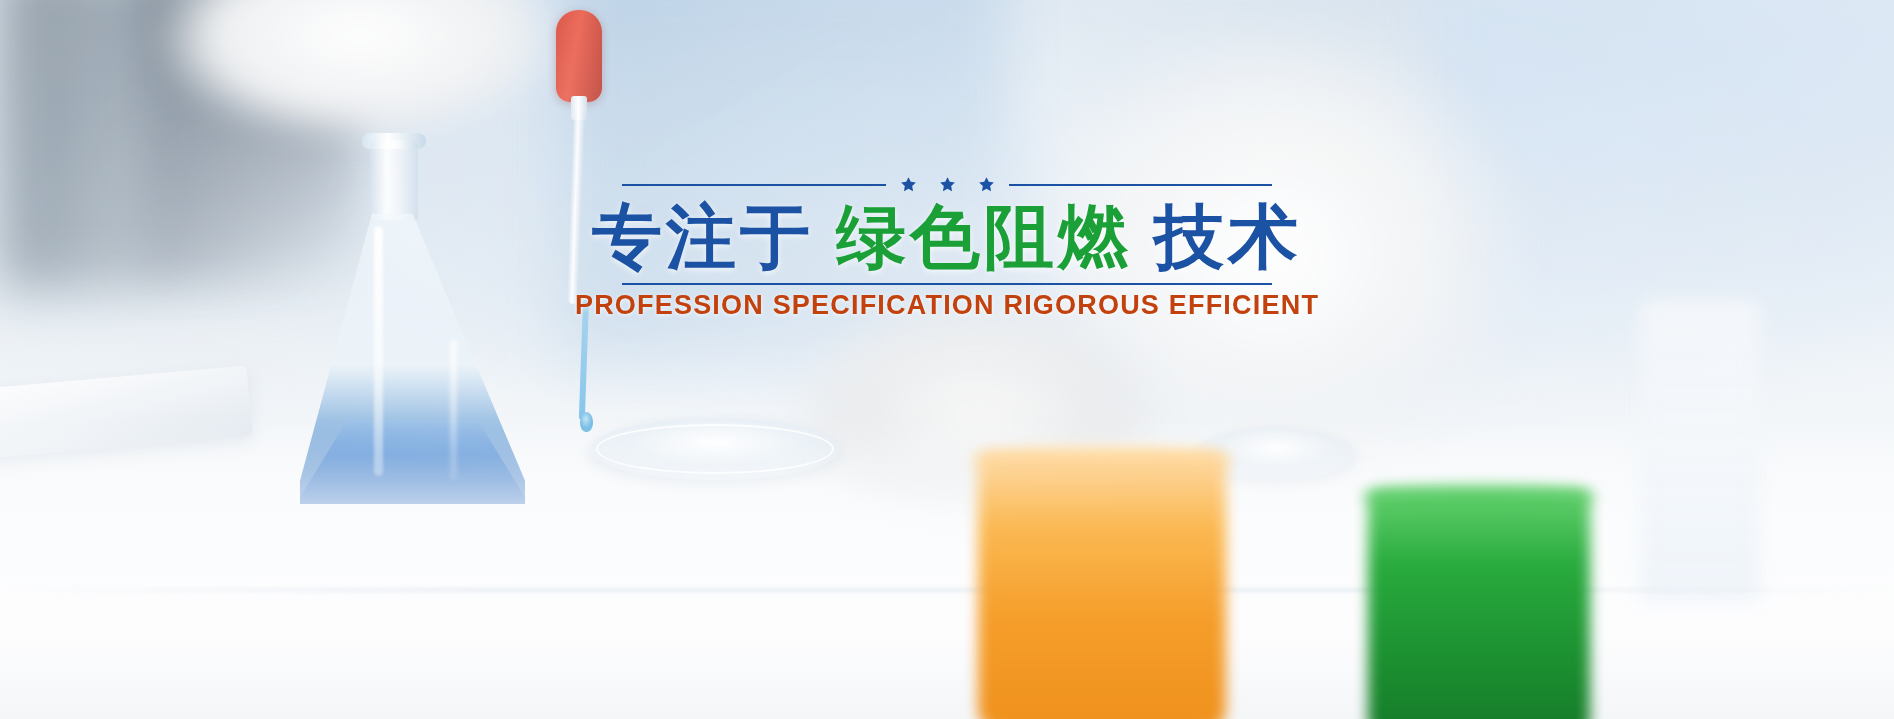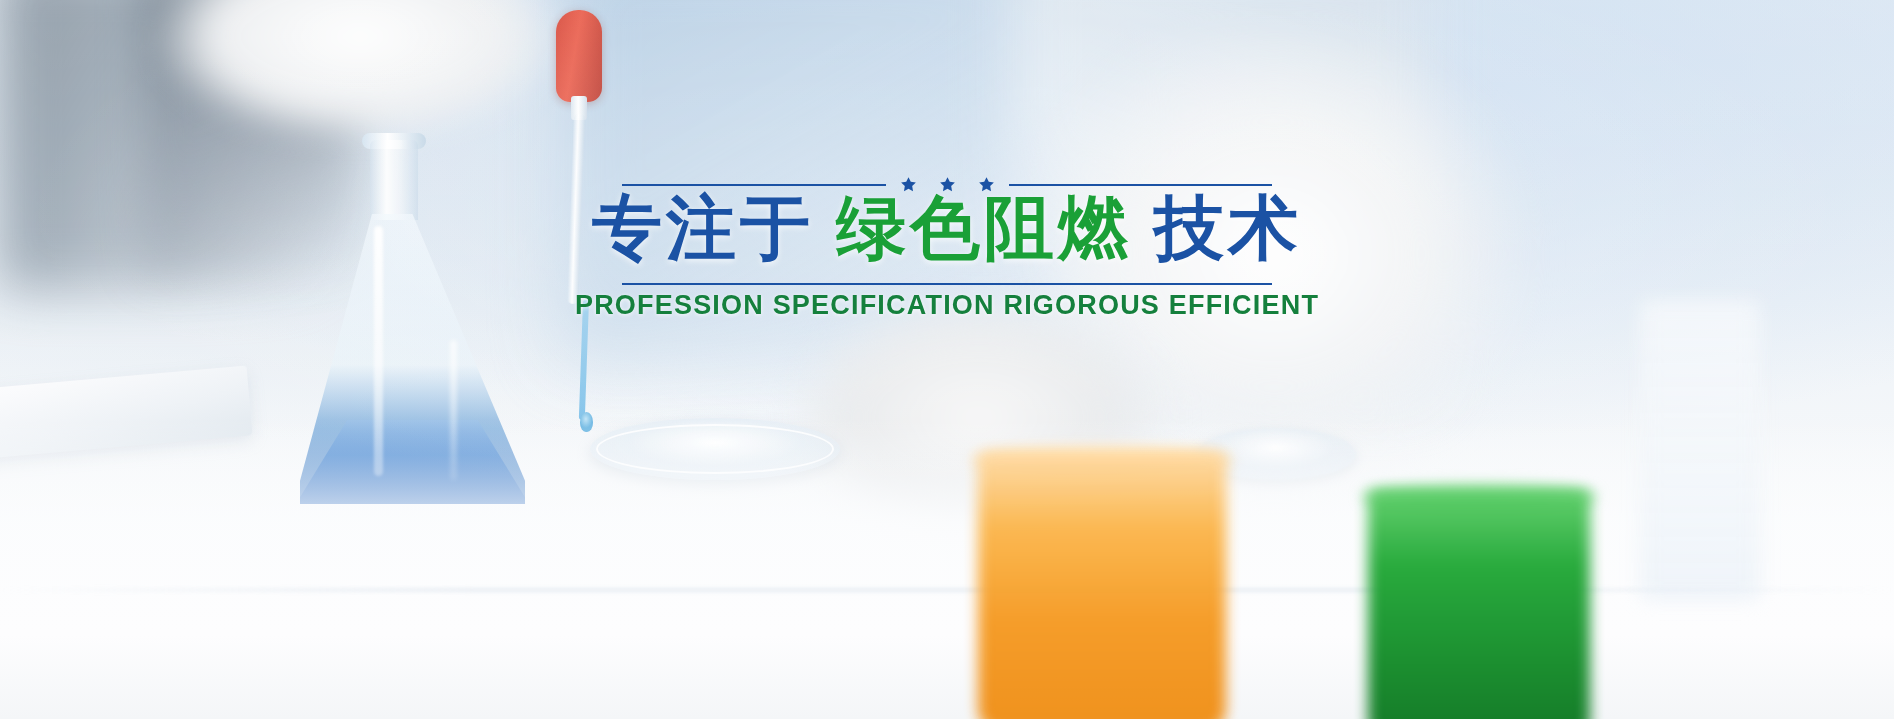--- a/index.html
+++ b/index.html
@@ -215,39 +215,39 @@
 
   .rule-row{
     position:absolute; top:176px; left:50%; transform:translateX(-50%);
     display:flex; align-items:center; gap:14px; width:650px; justify-content:center;
   }
   .rule{ height:2px; background:#1b52a4; flex:1 1 auto; }
   .stars{ display:flex; gap:22px; align-items:center; }
   .star{ width:17px; height:17px; color:#1b52a4; display:block; }
 
   .headline{
-    position:absolute; top:187px; left:50%; transform:translateX(-50%);
+    position:absolute; top:196px; left:50%; transform:translateX(-50%);
     white-space:nowrap;
     font-size:70px; font-weight:bold; letter-spacing:4px; line-height:1.18;
     font-family:"DejaVu Sans","Liberation Sans",sans-serif;
     text-shadow:0 2px 6px rgba(255,255,255,.75);
   }
   .hl-blue{ color:#1b52a4; }
   .hl-green{ color:#1aa037; }
   .hl-gap{ display:inline-block; width:22px; }
 
   .rule-bottom{
     position:absolute; top:283px; left:50%; transform:translateX(-50%);
     width:650px; height:2px; background:#1b52a4;
   }
 
   .subtitle-en{
     position:absolute; top:290px; left:50%; transform:translateX(-50%);
     white-space:nowrap;
-    color:#15803d; font-size:27px; font-weight:bold; letter-spacing:1.2px;
+    color:#c2410c; font-size:27px; font-weight:bold; letter-spacing:1.2px;
     font-family:"Liberation Sans","DejaVu Sans",sans-serif;
     text-shadow:0 1px 4px rgba(255,255,255,.8);
   }
 
   .desc-cn{
     position:absolute; top:360px; left:50%; transform:translateX(-50%);
     white-space:nowrap;
     color:#1e4f9c; font-size:29px; font-weight:bold; letter-spacing:1px;
     font-family:"DejaVu Sans","Liberation Sans",sans-serif;
     text-shadow:0 1px 5px rgba(255,255,255,.92), 0 0 10px rgba(255,255,255,.6);

